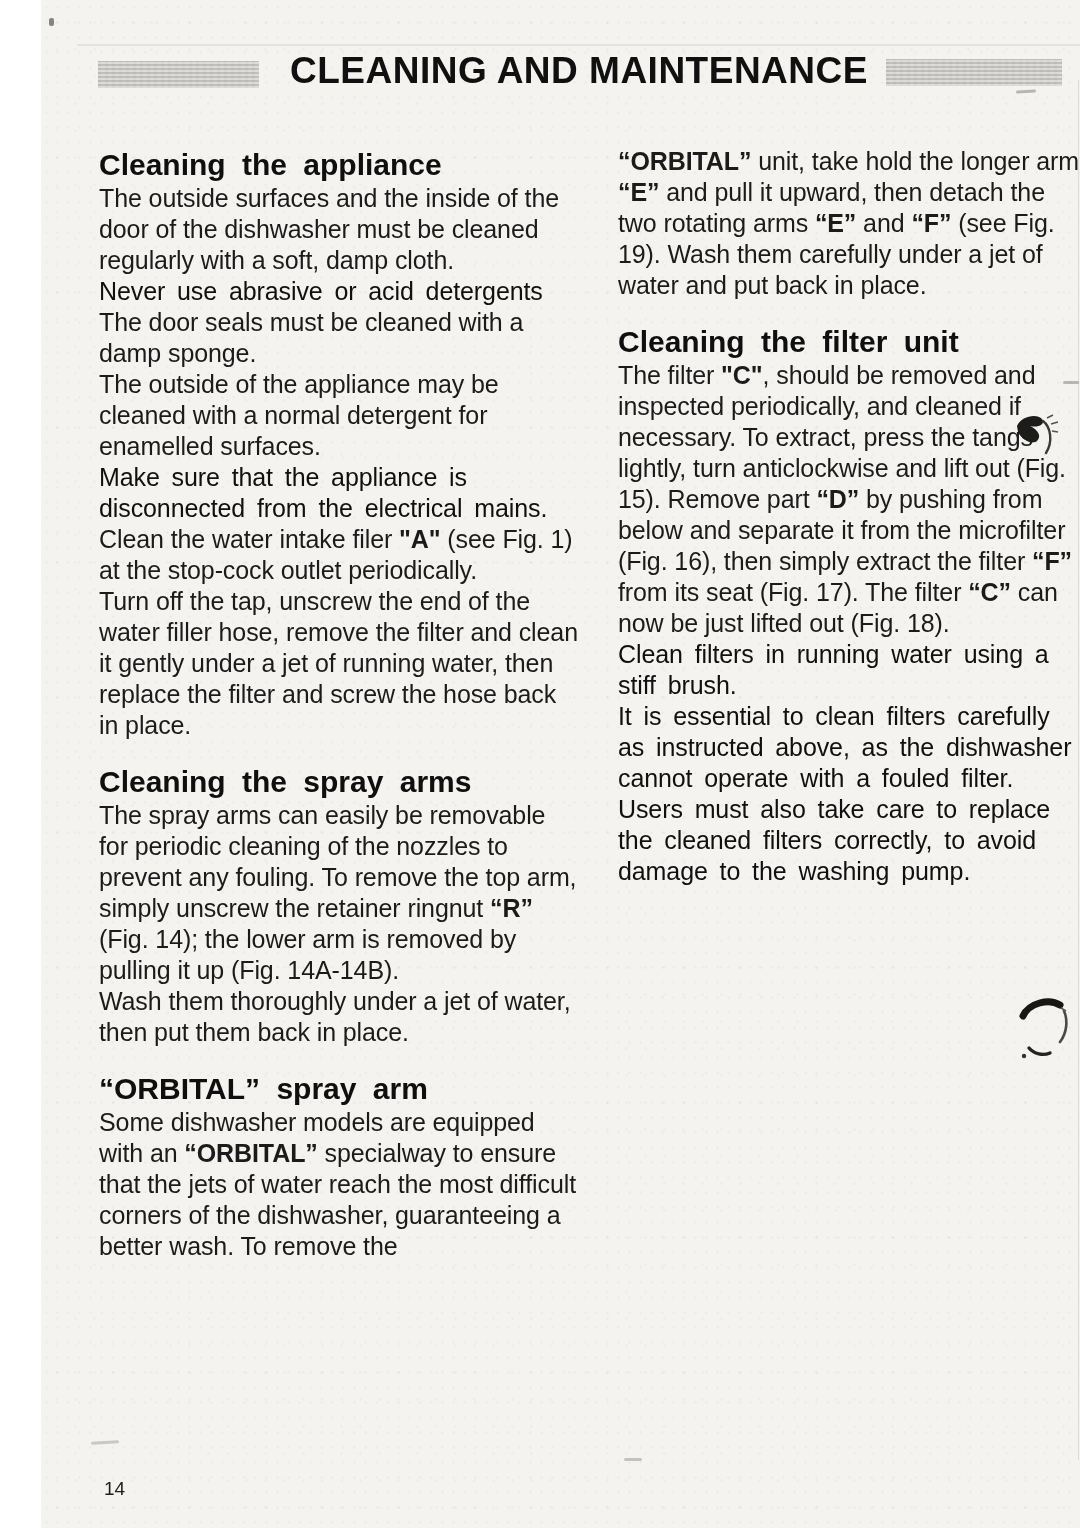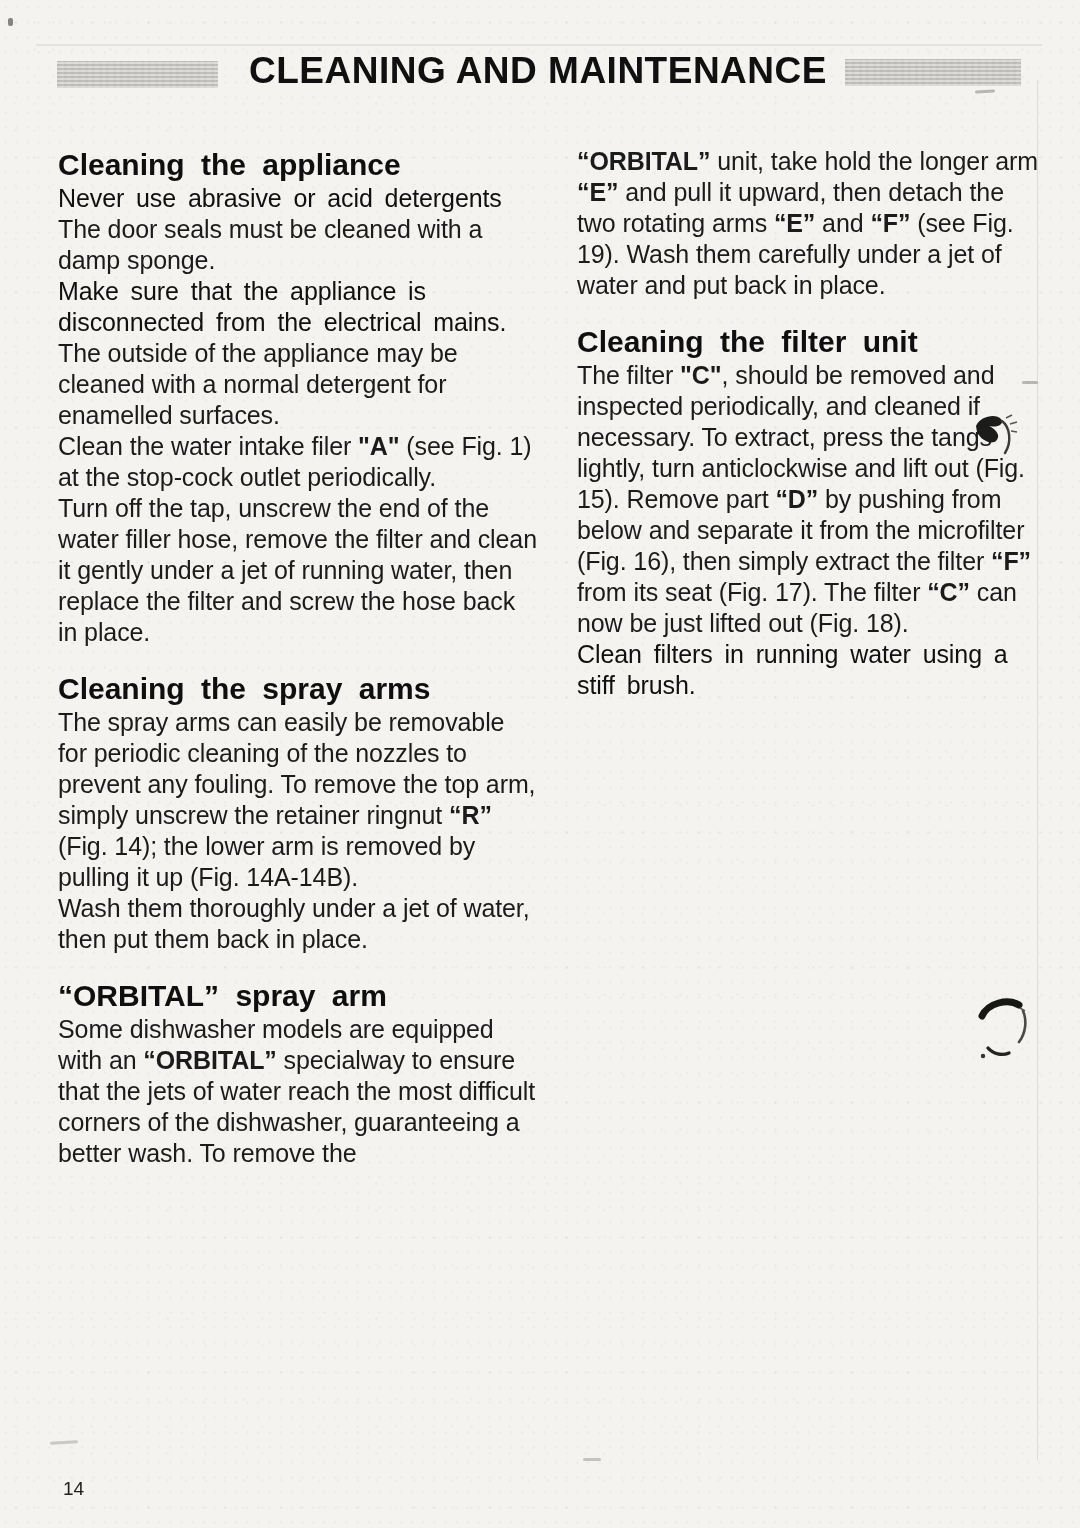--- a/index.html
+++ b/index.html
@@ -11,20 +11,21 @@
     overflow:hidden;
   }
   .page{
     position:absolute;inset:0;
     background-color:#f4f3f0;
     background-image:
       radial-gradient(rgba(70,68,64,0.045) 1px, transparent 1.3px),
       radial-gradient(rgba(70,68,64,0.035) 1px, transparent 1.3px);
     background-size:11px 15px, 19px 27px;
     background-position:0 0, 6px 9px;
+    margin-left:41px;
   }
   .top-edge{position:absolute;left:36px;top:44px;width:1006px;height:2px;background:#e3e2de;}
   .v-rule{position:absolute;left:1037px;top:80px;width:1px;height:1380px;background:#dddcd8;}
   .corner-speck{position:absolute;left:8px;top:18px;width:5px;height:8px;background:#3a3a38;opacity:.6;border-radius:2px;}
 
   .bar{
     position:absolute;height:27px;
     background-color:#cbcac6;
     background-image:
       repeating-linear-gradient(0deg, rgba(255,255,255,0.35) 0 2px, rgba(0,0,0,0.05) 2px 4px),
@@ -73,24 +74,25 @@
 
   <header>
     <span class="bar bar-left"></span>
     <h1 class="title">CLEANING AND MAINTENANCE</h1>
     <span class="bar bar-right"></span>
   </header>
 
   <main class="col col-left">
     <section class="sec">
       <h2>Cleaning the appliance</h2>
+      <p class="para"><span>The outside surfaces and the inside of the door of the dishwasher must be cleaned regularly with a soft, damp cloth.</span></p>
       <p class="para emph"><span>Never use abrasive or acid detergents</span></p>
       <p class="para"><span>The door seals must be cleaned with a damp sponge.</span></p>
+      <p class="para"><span>The outside of the appliance may be cleaned with a normal detergent for enamelled surfaces.</span></p>
       <p class="para emph"><span>Make sure that the appliance is disconnected from the electrical mains.</span></p>
-      <p class="para"><span>The outside of the appliance may be cleaned with a normal detergent for enamelled surfaces.</span></p>
     </section>
 
     <section class="sec">
       <p class="para"><span>Clean the water intake filer </span><b>"A"</b><span> (see Fig. 1) at the stop-cock outlet periodically.</span></p>
       <p class="para"><span>Turn off the tap, unscrew the end of the water filler hose, remove the filter and clean it gently under a jet of running water, then replace the filter and screw the hose back in place.</span></p>
     </section>
 
     <section class="sec">
       <h2>Cleaning the spray arms</h2>
       <p class="para"><span>The spray arms can easily be removable for periodic cleaning of the nozzles to prevent any fouling. To remove the top arm, simply unscrew the retainer ringnut </span><b>“R”</b><span> (Fig. 14); the lower arm is removed by pulling it up (Fig. 14A-14B).</span></p>
@@ -105,20 +107,22 @@
 
   <main class="col col-right">
     <section class="sec">
       <p class="para"><b>“ORBITAL”</b><span> unit, take hold the longer arm </span><b>“E”</b><span> and pull it upward, then detach the two rotating arms </span><b>“E”</b><span> and </span><b>“F”</b><span> (see Fig. 19). Wash them carefully under a jet of water and put back in place.</span></p>
     </section>
 
     <section class="sec">
       <h2>Cleaning the filter unit</h2>
       <p class="para"><span>The filter </span><b>"C"</b><span>, should be removed and inspected periodically, and cleaned if necessary. To extract, press the tangs lightly, turn anticlockwise and lift out (Fig. 15). Remove part </span><b>“D”</b><span> by pushing from below and separate it from the microfilter (Fig. 16), then simply extract the filter </span><b>“F”</b><span> from its seat (Fig. 17). The filter </span><b>“C”</b><span> can now be just lifted out (Fig. 18).</span></p>
       <p class="para emph"><span>Clean filters in running water using a stiff brush.</span></p>
+      <p class="para emph"><span>It is essential to clean filters carefully as instructed above, as the dishwasher cannot operate with a fouled filter.</span></p>
+      <p class="para emph"><span>Users must also take care to replace the cleaned filters correctly, to avoid damage to the washing pump.</span></p>
     </section>
   </main>
 
   <div class="blot blot-1">
     <svg width="50" height="58" viewBox="0 0 50 58" aria-hidden="true">
       <path d="M6 14 C10 4 26 1 31 7 C35 13 26 16 19 14 C27 18 31 24 26 29 C21 33 11 28 7 20 Z" fill="#1c1c1a"></path>
       <path d="M32 9 C40 15 42 30 35 41" stroke="#3a3a38" stroke-width="2.4" fill="none" stroke-linecap="round"></path>
       <path d="M36 6 l6 -3 M40 12 l7 -2 M41 19 l6 1" stroke="#55544f" stroke-width="1.6" fill="none"></path>
     </svg>
   </div>

